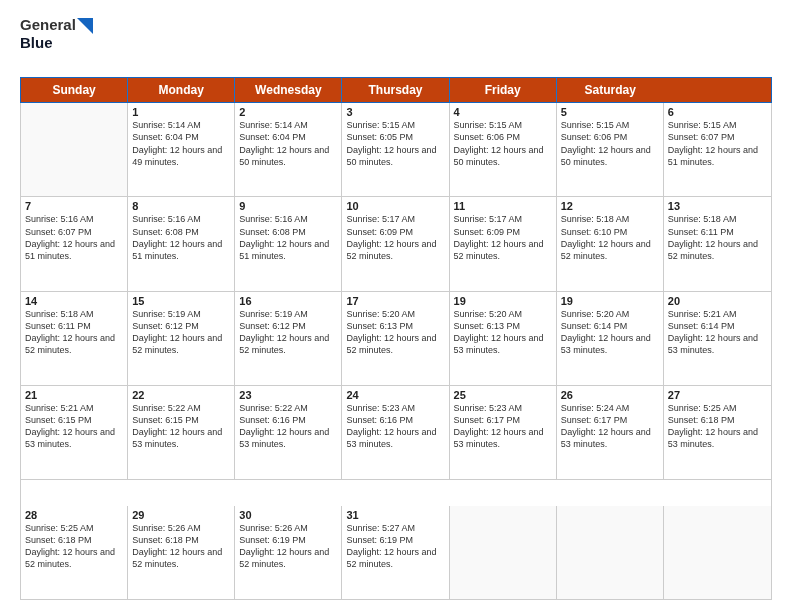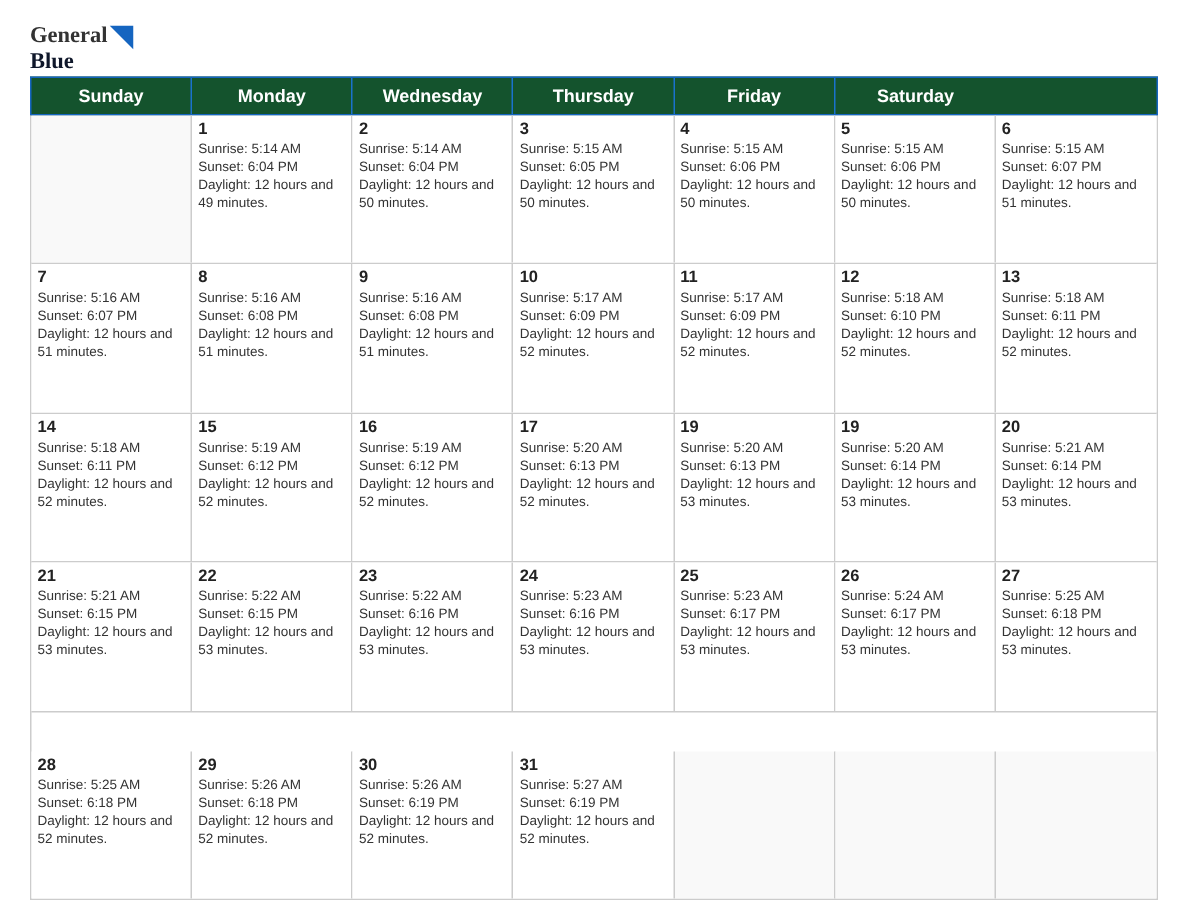--- a/index.html
+++ b/index.html
@@ -14,22 +14,21 @@
       width: 792px;
       height: 612px;
       padding: 16px 20px 12px 20px;
       display: flex;
       flex-direction: column;
     }
     .header {
       display: flex;
       justify-content: space-between;
       align-items: flex-start;
-      margin-bottom: 0;
-      font-family: Liberation Serif, serif;
+      margin-bottom: 26px;
     }
     .logo {
       display: flex;
       flex-direction: column;
       align-items: flex-start;
     }
     .title-block {
       text-align: right;
     }
     .title-block h1 {
@@ -44,21 +43,21 @@
       color: #444;
     }
     .calendar {
       flex: 1;
       display: flex;
       flex-direction: column;
     }
     .cal-header {
       display: grid;
       grid-template-columns: repeat(7, 1fr);
-      background: #14532d;
+      background: #c2410c;
       border: 1px solid #1565c0;
     }
     .cal-header-cell {
       color: #fff;
       font-size: 12px;
       font-weight: bold;
       padding: 5px 4px;
       text-align: center;
       border-right: 1px solid #1a72cc;
     }

